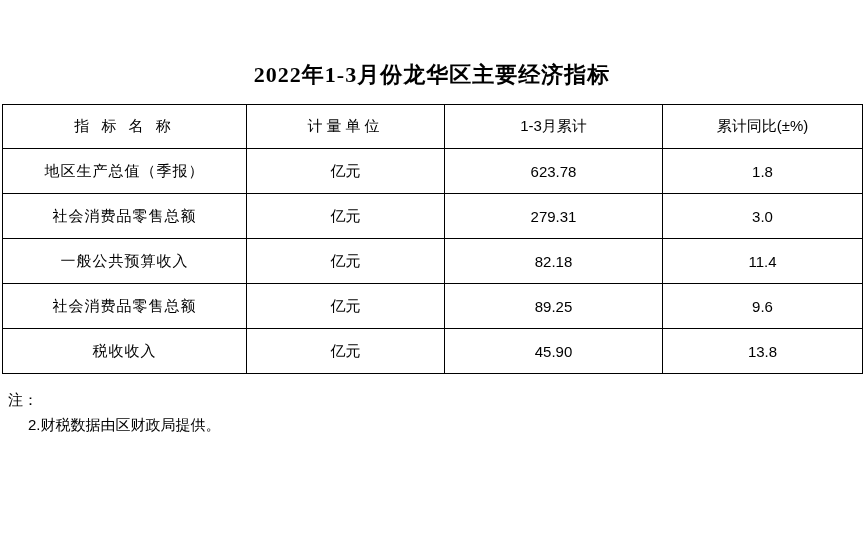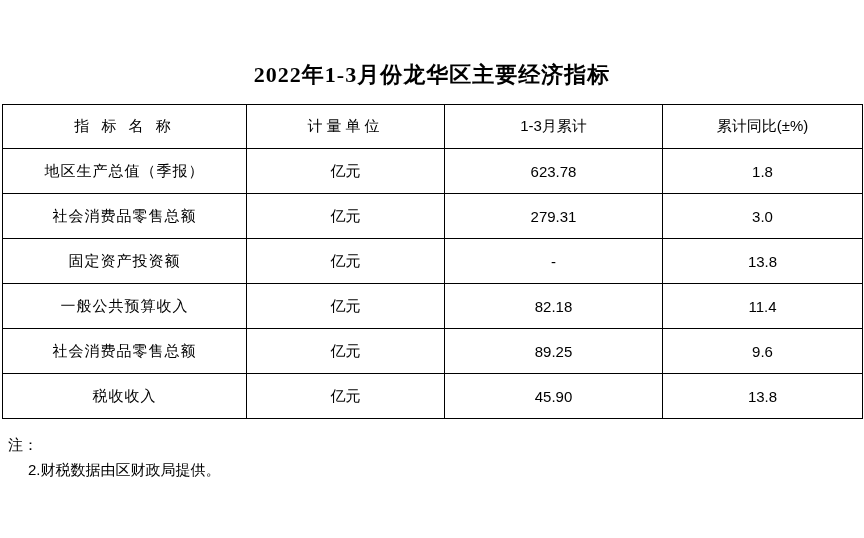--- a/index.html
+++ b/index.html
@@ -106,26 +106,20 @@
           <td>623.78</td>
           <td>1.8</td>
         </tr>
         <tr>
           <td class="label">社会消费品零售总额</td>
           <td>亿元</td>
           <td>279.31</td>
           <td>3.0</td>
         </tr>
         <tr>
-          <td class="label">固定资产投资额</td>
-          <td>亿元</td>
-          <td>-</td>
-          <td>13.8</td>
-        </tr>
-        <tr>
           <td class="label">一般公共预算收入</td>
           <td>亿元</td>
           <td>82.18</td>
           <td>11.4</td>
         </tr>
         <tr>
           <td class="label">社会消费品零售总额</td>
           <td>亿元</td>
           <td>89.25</td>
           <td>9.6</td>

